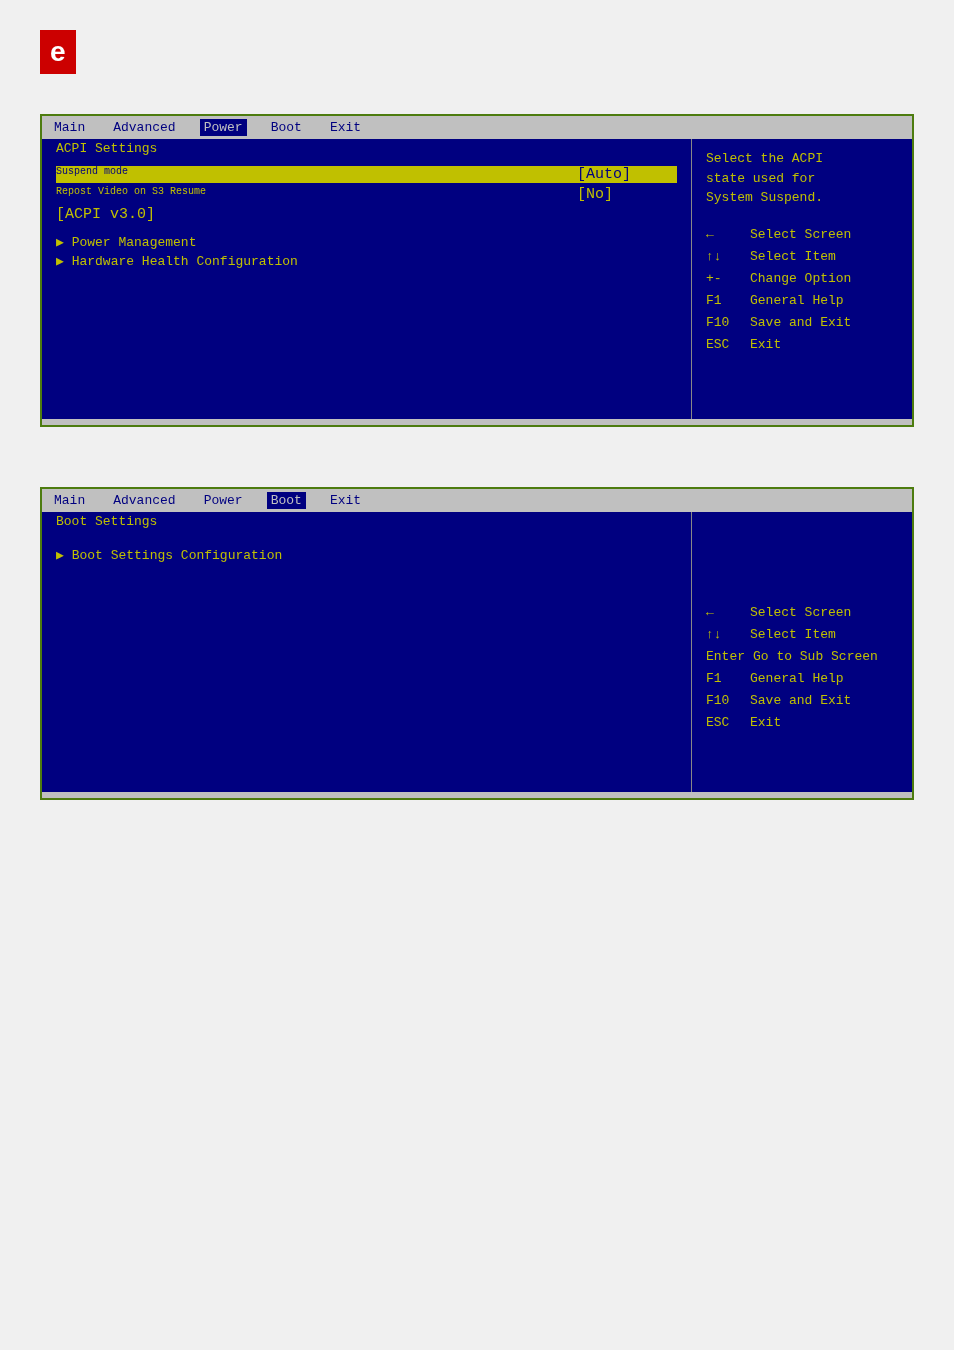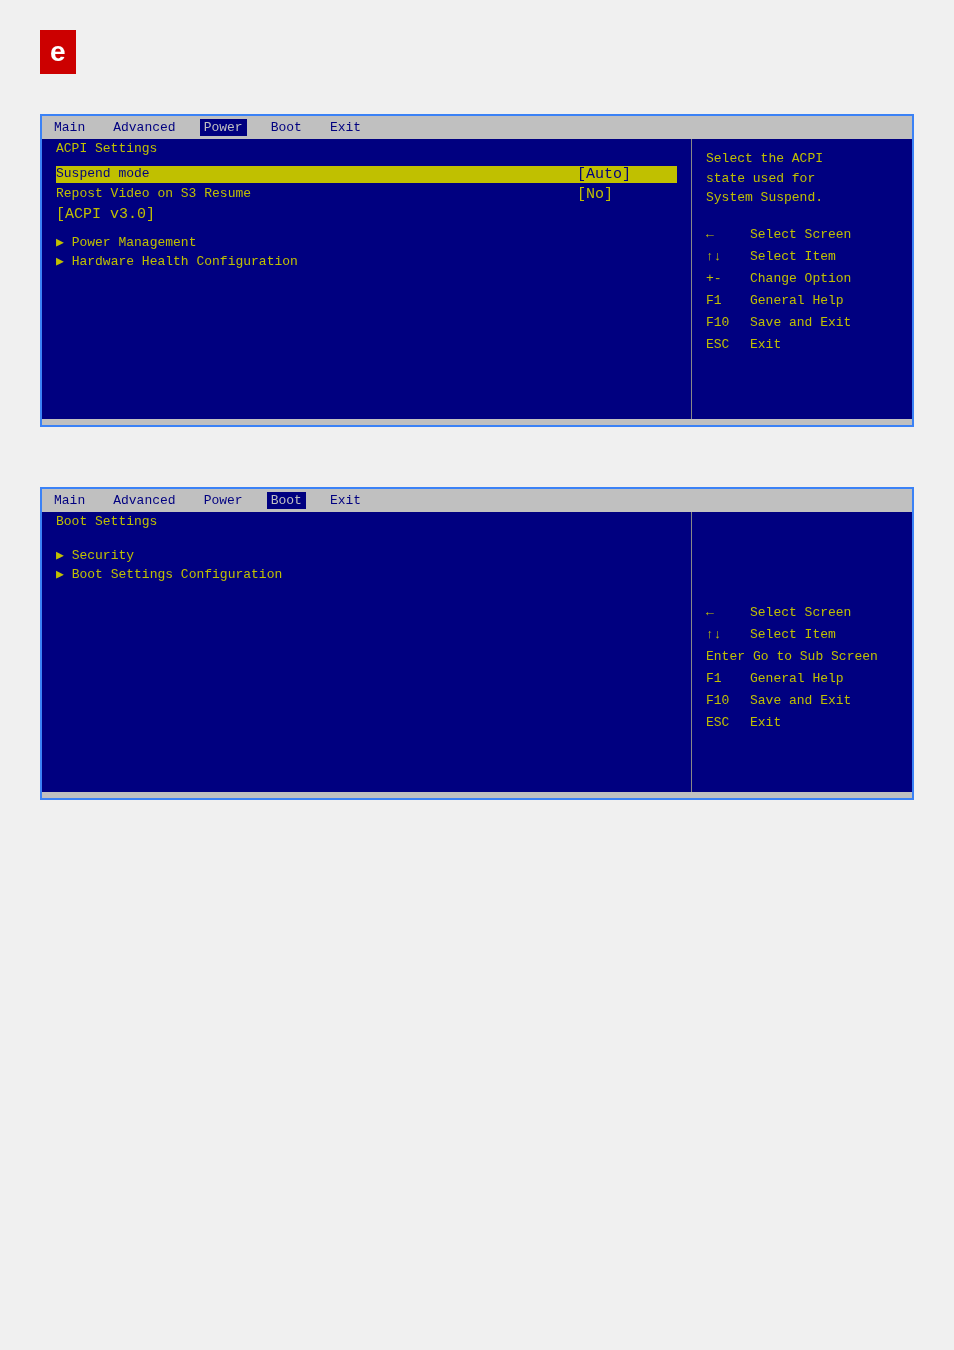--- a/index.html
+++ b/index.html
@@ -38,21 +38,21 @@
     .logo-text {
       font-size: 40px;
       font-weight: bold;
       font-family: Arial, sans-serif;
       color: #333;
       letter-spacing: 2px;
     }
 
     
     .bios-screen {
-      border: 2px solid #3b82f6;
+      border: 2px solid #4d7c0f;
       background: #000080;
       color: #c0c000;
       font-family: 'Courier New', Courier, monospace;
       font-size: 13px;
       margin-bottom: 60px;
       position: relative;
     }
 
     
     .menu-bar {
@@ -106,21 +106,21 @@
       color: #c0c000;
     }
 
     .bios-row.highlighted {
       background: #c0c000;
       color: #000080;
     }
 
     .bios-row-label {
       flex: 1;
-      font-size: 13px;
+      font-size: 10px;
     }
 
     .bios-row-value {
       font-size: 15px;
       min-width: 100px;
     }
 
     .bios-submenu-item {
       color: #c0c000;
       margin-bottom: 3px;
@@ -255,21 +255,20 @@
       <span class="menu-item active">Boot</span>
       <span class="menu-item">Exit</span>
     </div>
 
     <div class="bios-content">
       <div class="bios-left">
         <div class="section-title">Boot Settings</div>
 
         <div class="separator"></div>
 
-        <div class="bios-submenu-item">Security</div>
         <div class="bios-submenu-item">Boot Settings Configuration</div>
       </div>
 
       <div class="bios-right">
         <div class="keybind-area" style="margin-top: 80px;">
           <div class="keybind-row">
             <span class="keybind-key">←</span>
             <span class="keybind-desc">Select Screen</span>
           </div>
           <div class="keybind-row">

